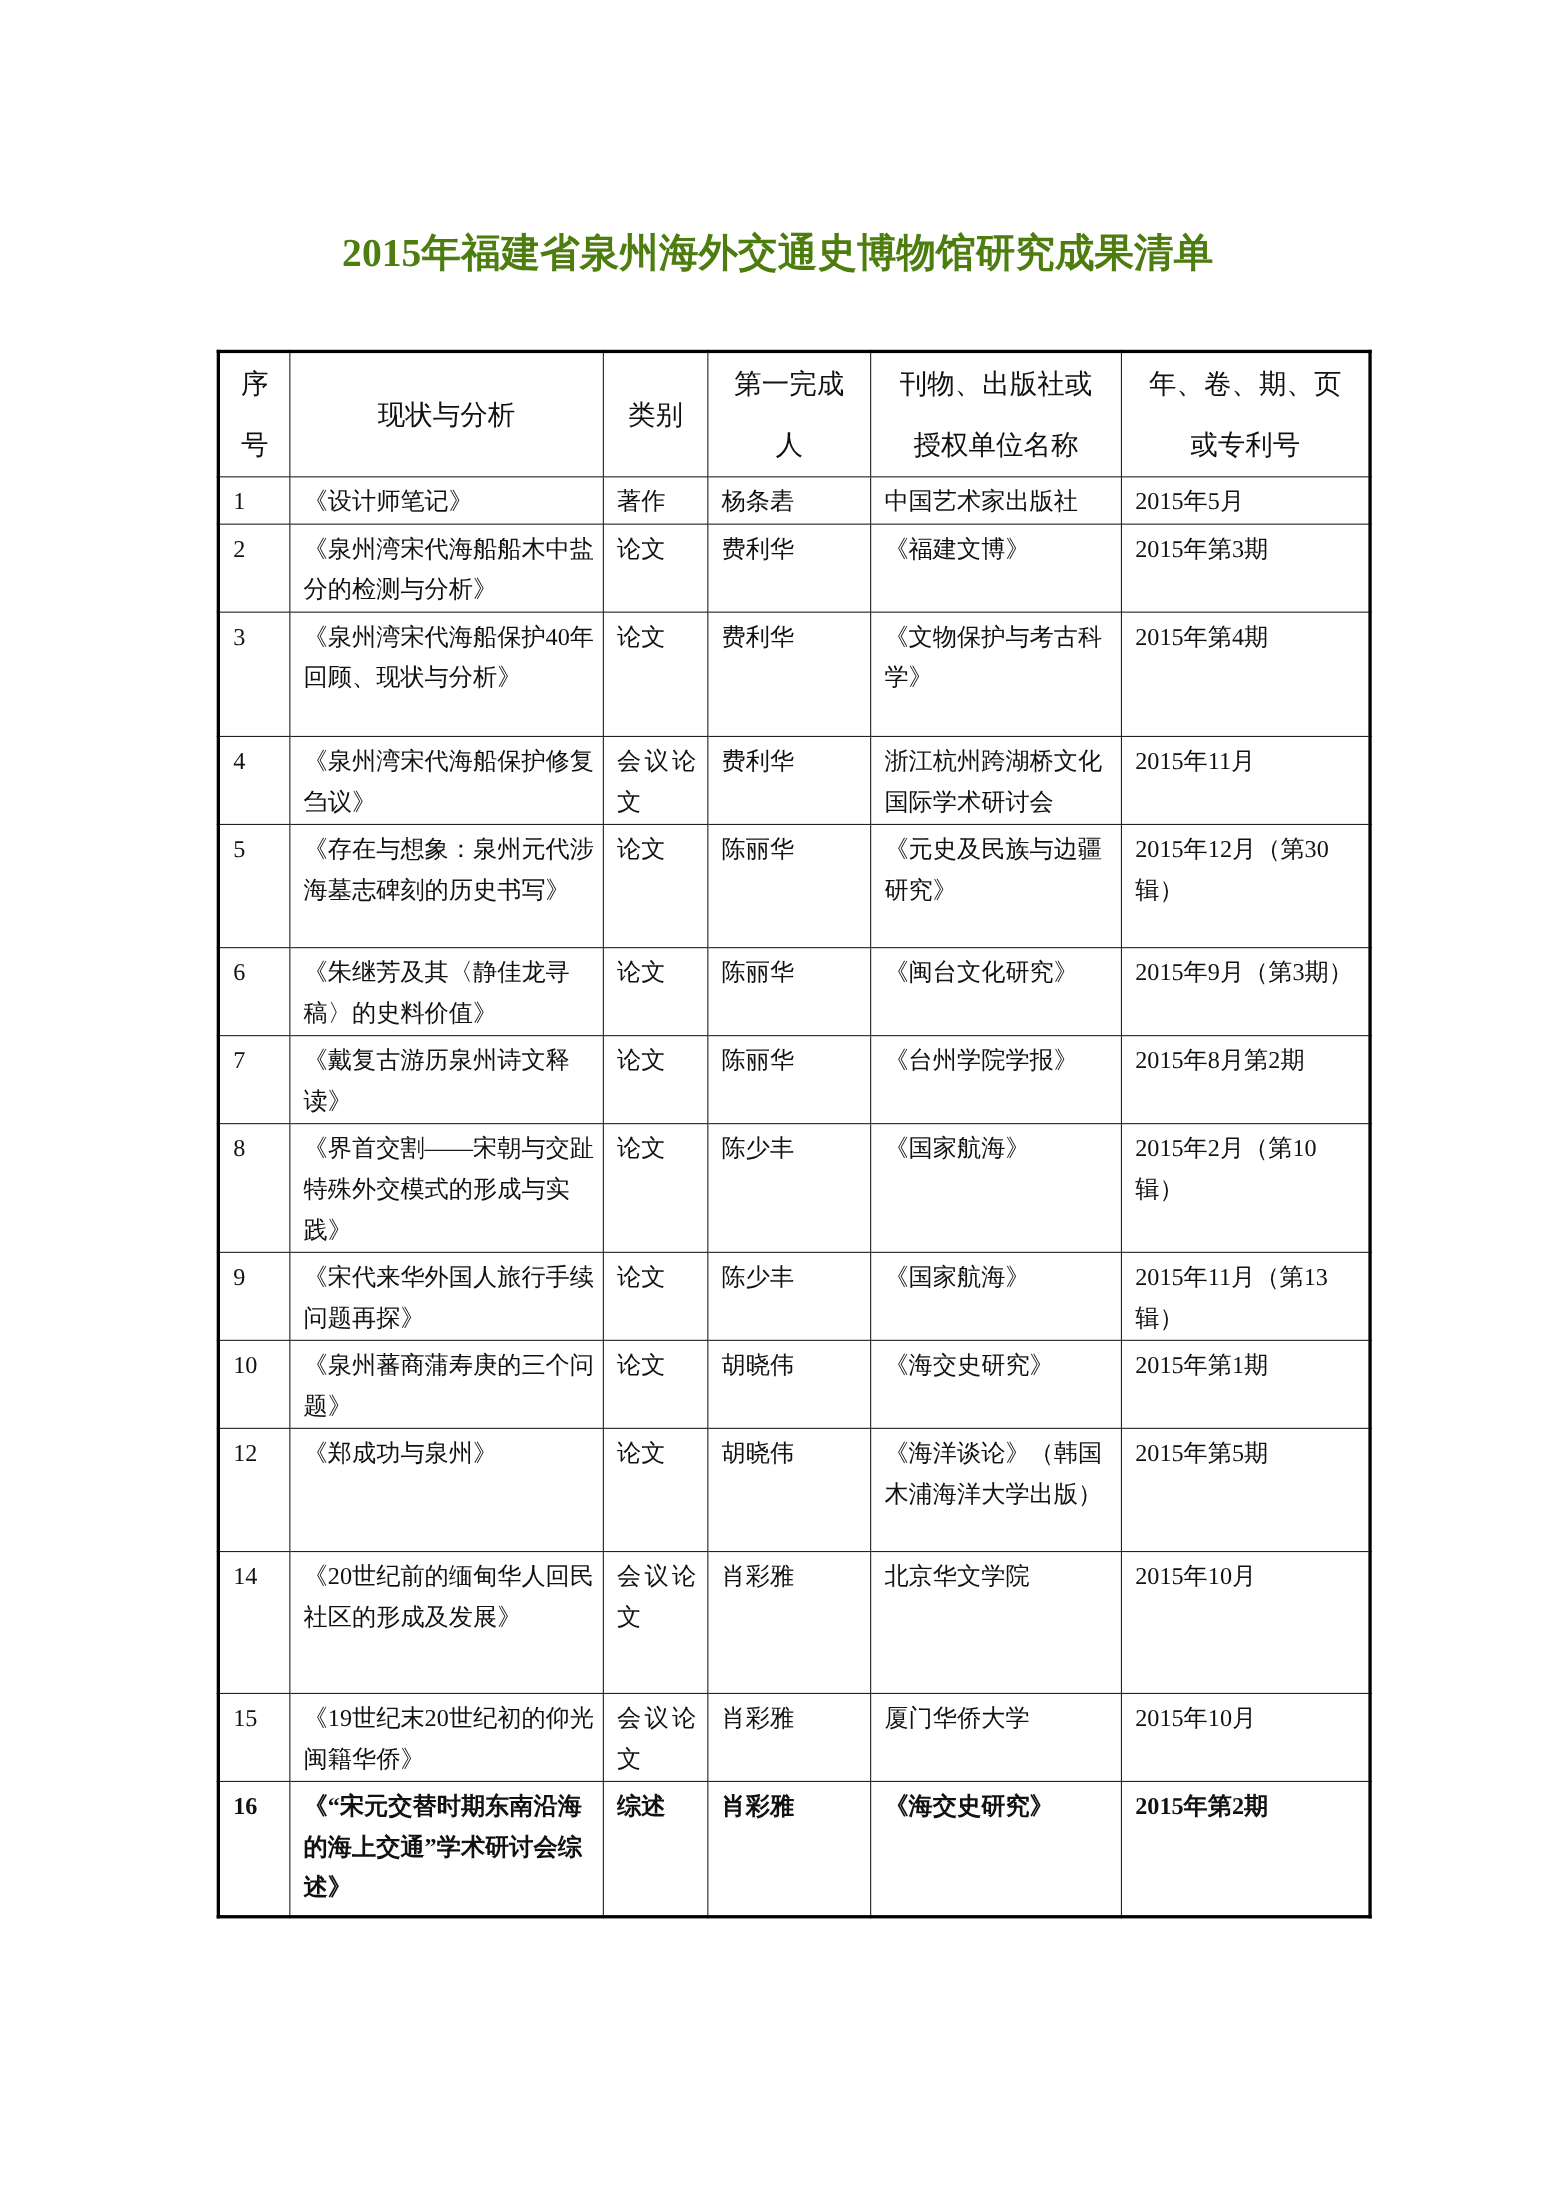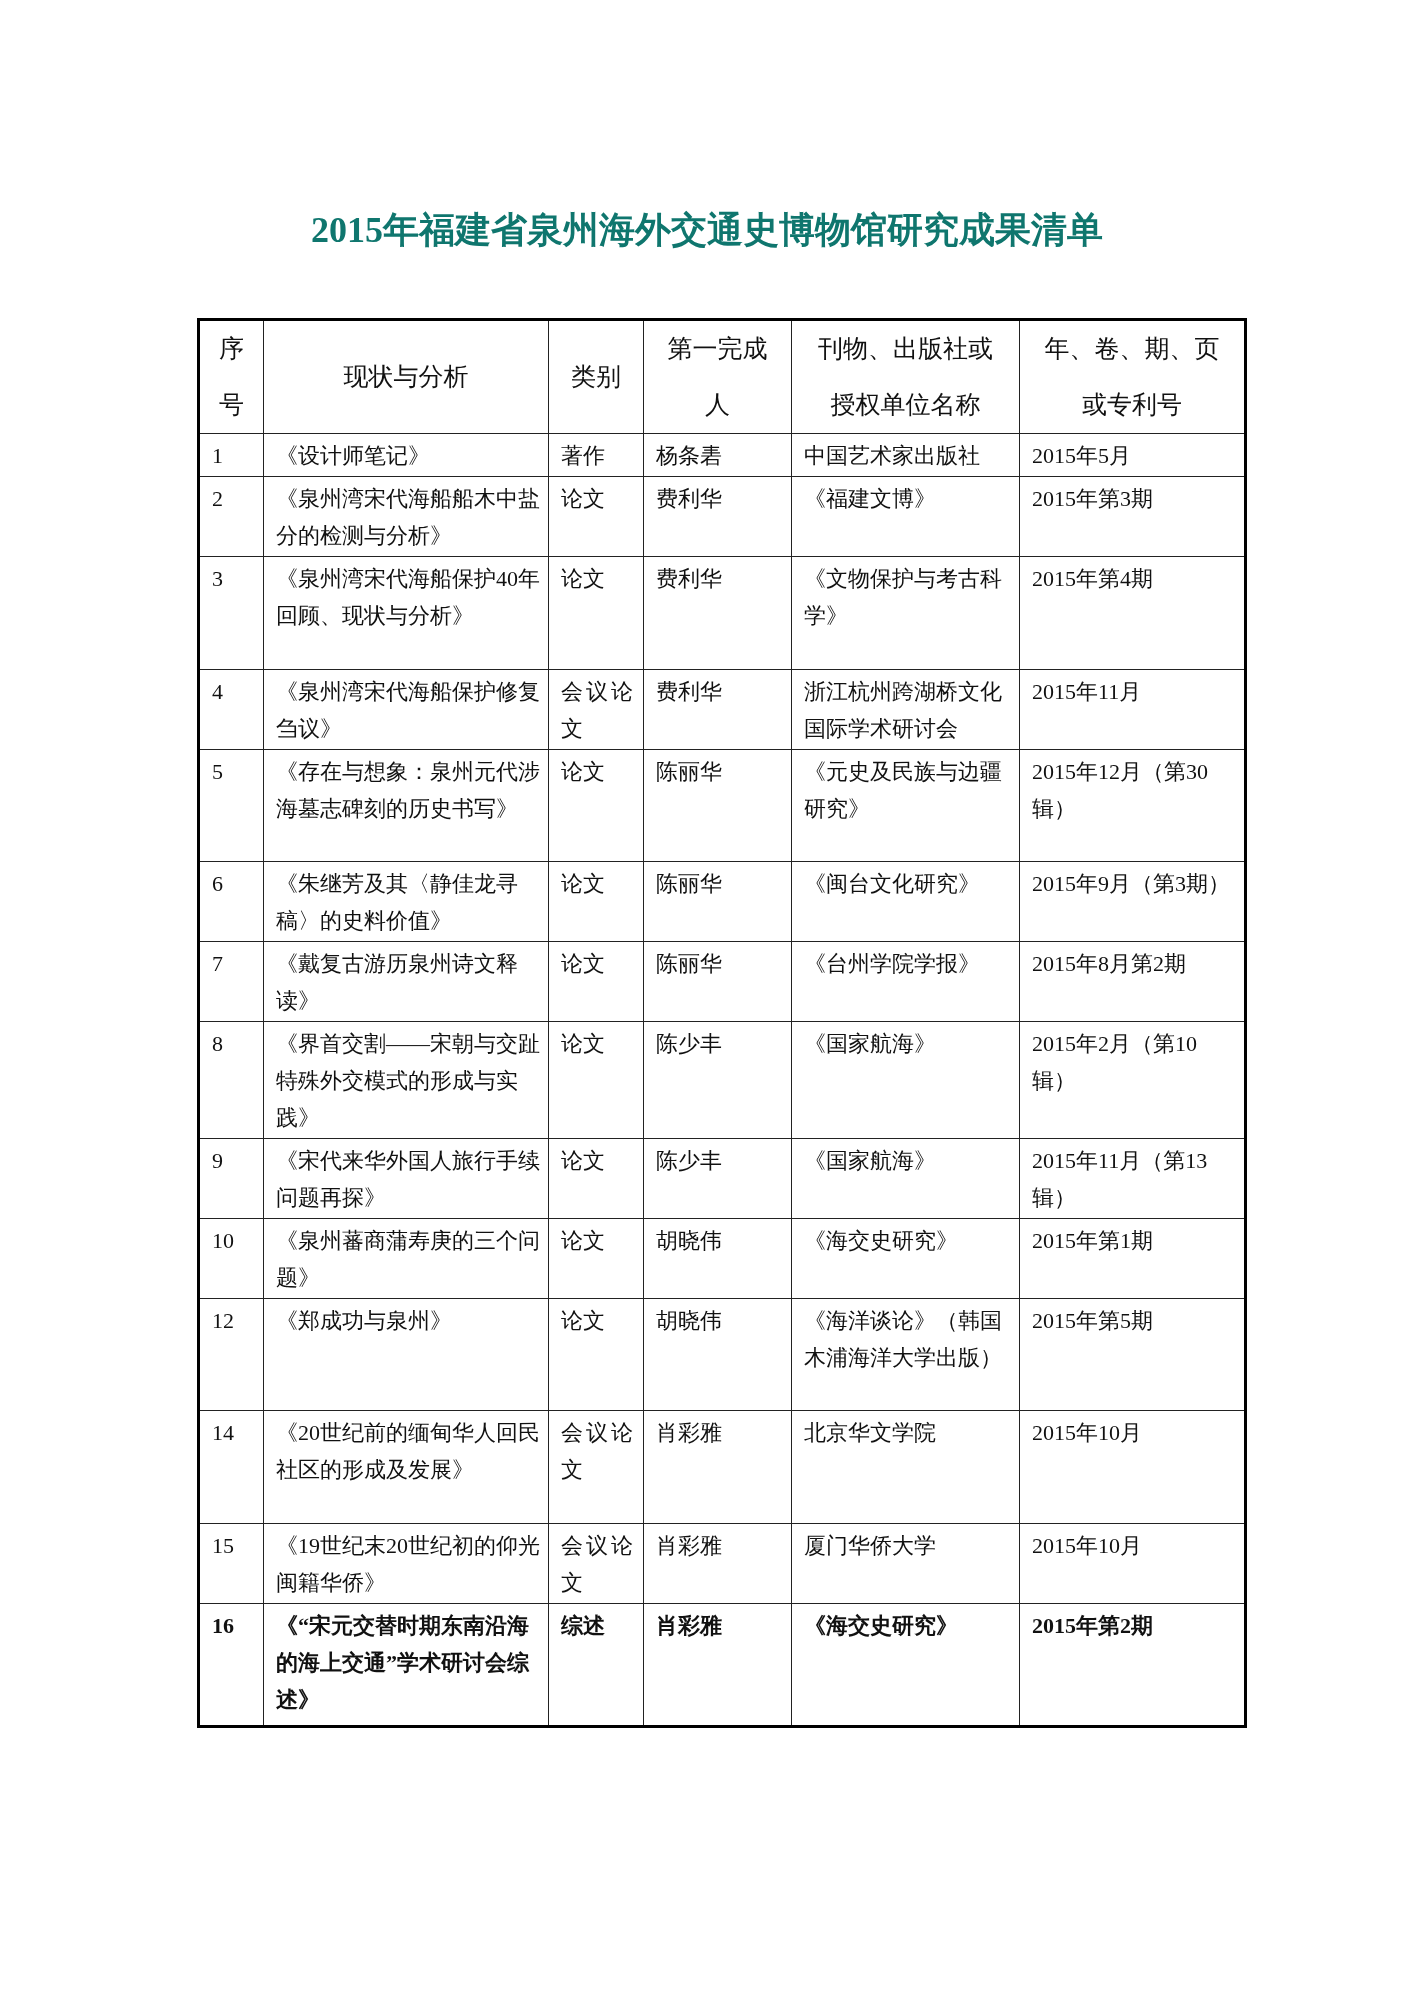--- a/index.html
+++ b/index.html
@@ -1,20 +1,20 @@
 <!DOCTYPE html>
 <html><head>
 <meta charset="utf-8">
 <style>
   html, body { margin: 0; padding: 0; background: #ffffff; }
   body { width: 1414px; height: 2000px; position: relative; overflow: hidden; color: #111; }
   .title {
     position: absolute; left: 0; top: 182px; width: 1414px; text-align: center;
     font-family: "Liberation Serif", "DejaVu Serif", serif; font-weight: bold;
-    font-size: 36px; letter-spacing: 0px; color: #0f766e;
+    font-size: 36px; letter-spacing: 0px; color: #4d7c0f;
   }
   table.results {
     position: absolute; left: 197px; top: 318px; width: 1047px;
     border-collapse: collapse; table-layout: fixed;
     border: 3px solid #000;
     font-family: "Liberation Serif", "DejaVu Serif", serif;
     font-size: 22px; color: #111;
   }
   table.results col.c0 { width: 65px; }
   table.results col.c1 { width: 285px; }
@@ -153,21 +153,21 @@
         <td>2015年第1期</td>
       </tr>
       <tr style="height: 112px;">
         <td class="num">12</td>
         <td>《郑成功与泉州》</td>
         <td class="cat one">论文</td>
         <td>胡晓伟</td>
         <td>《海洋谈论》（韩国木浦海洋大学出版）</td>
         <td>2015年第5期</td>
       </tr>
-      <tr style="height: 113px;">
+      <tr style="height: 129px;">
         <td class="num">14</td>
         <td>《20世纪前的缅甸华人回民社区的形成及发展》</td>
         <td class="cat">会议论文</td>
         <td>肖彩雅</td>
         <td>北京华文学院</td>
         <td>2015年10月</td>
       </tr>
       <tr style="height: 75px;">
         <td class="num">15</td>
         <td>《19世纪末20世纪初的仰光闽籍华侨》</td>

